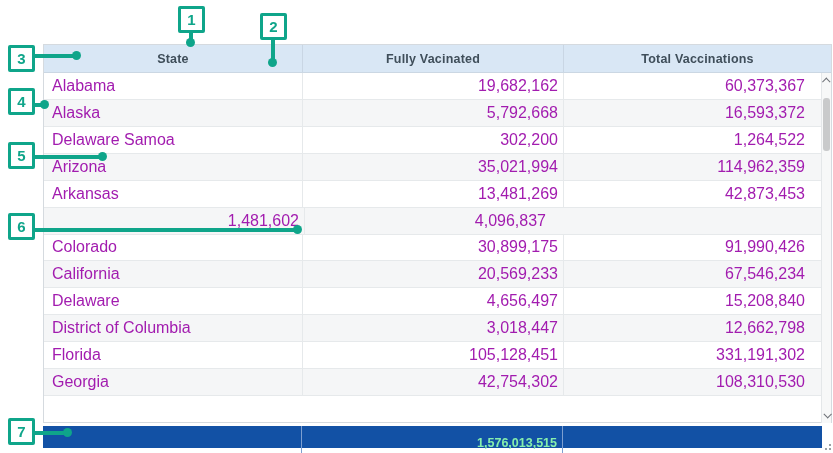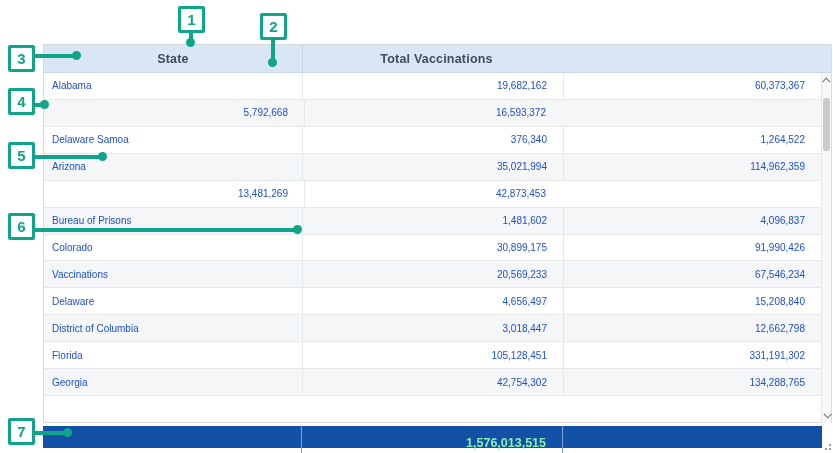--- a/index.html
+++ b/index.html
@@ -23,26 +23,26 @@
   }
   .th:last-child{border-right:none;}
   .th.c1{width:259px;} .th.c2{width:261px;} .th.c3{width:267px;}
   .tbody{position:relative;width:777px;height:350px;}
   .trow{
     display:flex;height:26.93px;background:#ffffff;
     border-bottom:1px solid #E6E9EB;box-sizing:border-box;
   }
   .trow:nth-child(even){background:#F5F6F7;}
   .td{
-    display:flex;align-items:center;font-size:10px;color:#1d4ed8;
+    display:flex;align-items:center;font-size:16px;color:#a21caf;
     border-right:1px solid #E6E9EB;box-sizing:border-box;overflow:hidden;white-space:nowrap;
   }
   .td:last-child{border-right:none;}
   .td.c1{width:259px;padding-left:8px;}
-  .td.c2{width:261px;justify-content:flex-end;padding-right:16px;}
+  .td.c2{width:261px;justify-content:flex-end;padding-right:5px;}
   .td.c3{width:249px;justify-content:flex-end;padding-right:8px;}
   .td.c1,.td.c2,.td.c3{box-sizing:border-box;}
   
   .scrollbar{
     position:absolute;right:0;top:28px;width:10px;height:350px;
     background:#F7F8F8;border-left:1px solid #E4E7E9;box-sizing:border-box;
   }
   .sb-btn{position:absolute;left:0;width:9px;height:16px;display:flex;align-items:center;justify-content:center;}
   .sb-up{top:0;} .sb-down{bottom:0;}
   .chev-up{width:5px;height:5px;border-left:1.5px solid #6E7278;border-top:1.5px solid #6E7278;transform:rotate(45deg) translateY(1px);display:block;}
@@ -73,58 +73,60 @@
     border-right:2px dotted #9AA0A5;border-bottom:2px dotted #9AA0A5;box-sizing:border-box;}
 </style>
 </head>
 <body>
 
 <div class="screen">
 
   <div class="table-outer">
     <div class="thead">
       <div class="th c1">State</div>
+      <div class="th c2">Fully Vacinated</div>
       <div class="th c3">Total Vaccinations</div>
     </div>
     <div class="tbody" id="rows">
         <div class="trow">
           <div class="td c1">Alabama</div>
           <div class="td c2">19,682,162</div>
           <div class="td c3">60,373,367</div>
         </div>
         <div class="trow">
+          <div class="td c1">Alaska</div>
           <div class="td c2">5,792,668</div>
           <div class="td c3">16,593,372</div>
         </div>
         <div class="trow">
           <div class="td c1">Delaware Samoa</div>
-          <div class="td c2">376,340</div>
+          <div class="td c2">302,200</div>
           <div class="td c3">1,264,522</div>
         </div>
         <div class="trow">
           <div class="td c1">Arizona</div>
           <div class="td c2">35,021,994</div>
           <div class="td c3">114,962,359</div>
         </div>
         <div class="trow">
+          <div class="td c1">Arkansas</div>
           <div class="td c2">13,481,269</div>
           <div class="td c3">42,873,453</div>
         </div>
         <div class="trow">
-          <div class="td c1">Bureau of Prisons</div>
           <div class="td c2">1,481,602</div>
           <div class="td c3">4,096,837</div>
         </div>
         <div class="trow">
           <div class="td c1">Colorado</div>
           <div class="td c2">30,899,175</div>
           <div class="td c3">91,990,426</div>
         </div>
         <div class="trow">
-          <div class="td c1">Vaccinations</div>
+          <div class="td c1">California</div>
           <div class="td c2">20,569,233</div>
           <div class="td c3">67,546,234</div>
         </div>
         <div class="trow">
           <div class="td c1">Delaware</div>
           <div class="td c2">4,656,497</div>
           <div class="td c3">15,208,840</div>
         </div>
         <div class="trow">
           <div class="td c1">District of Columbia</div>
@@ -132,21 +134,21 @@
           <div class="td c3">12,662,798</div>
         </div>
         <div class="trow">
           <div class="td c1">Florida</div>
           <div class="td c2">105,128,451</div>
           <div class="td c3">331,191,302</div>
         </div>
         <div class="trow">
           <div class="td c1">Georgia</div>
           <div class="td c2">42,754,302</div>
-          <div class="td c3">134,288,765</div>
+          <div class="td c3">108,310,530</div>
         </div>
       </div>
     <div class="scrollbar">
       <div class="sb-btn sb-up">
         <span class="chev-up"></span>
       </div>
       <div class="sb-thumb"></div>
       <div class="sb-btn sb-down">
         <span class="chev-down"></span>
       </div>

